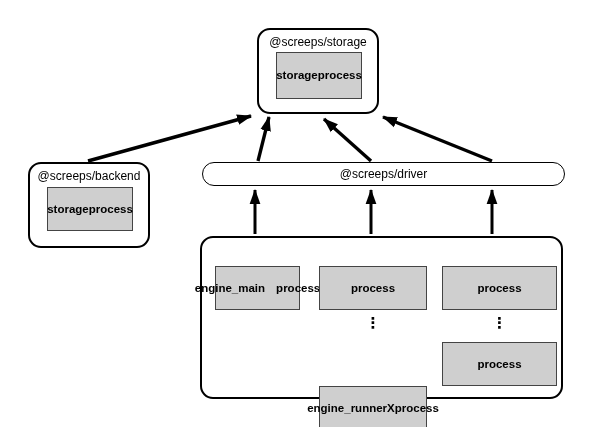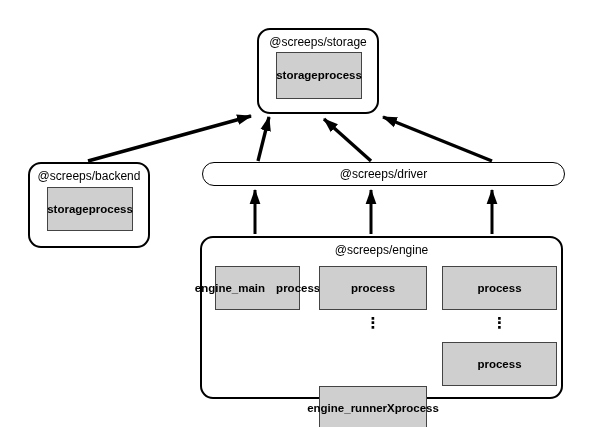--- a/index.html
+++ b/index.html
@@ -91,21 +91,20 @@
       <span>storage</span>
       <span>process</span>
     </div>
   </div>
 
   <div class="node pill" style="left:202px; top:162px; width:363px; height:24px;">
     <div class="node-label" style="top:4px;">@screeps/driver</div>
   </div>
 
   <div class="node" style="left:200px; top:236px; width:363px; height:163px;">
-    <div class="node-label" style="top:5px;">@screeps/engine</div>
 
     <div class="proc" style="left:13px; top:28px; width:85px; height:44px;gap:11px;">
       <span>engine_main</span>
       <span>process</span>
     </div>
 
     <div class="proc" style="left:117px; top:28px; width:108px; height:44px;">
       <span>process</span>
     </div>
 

